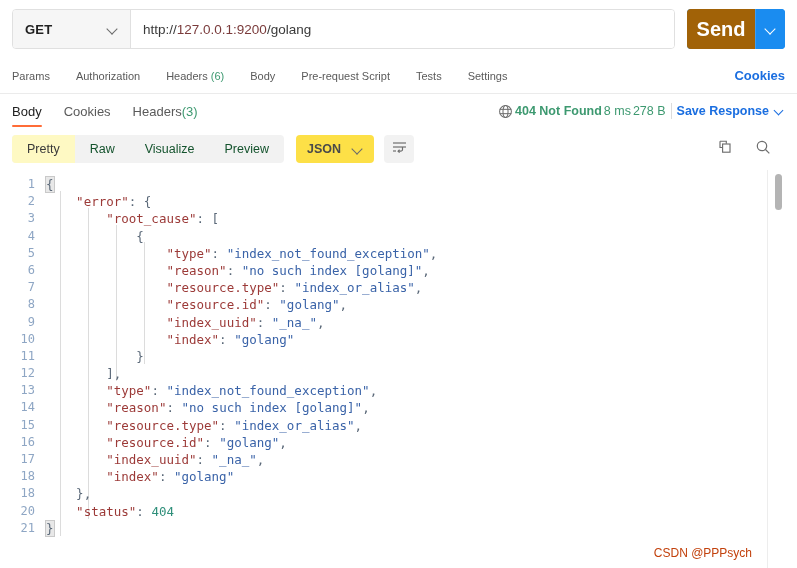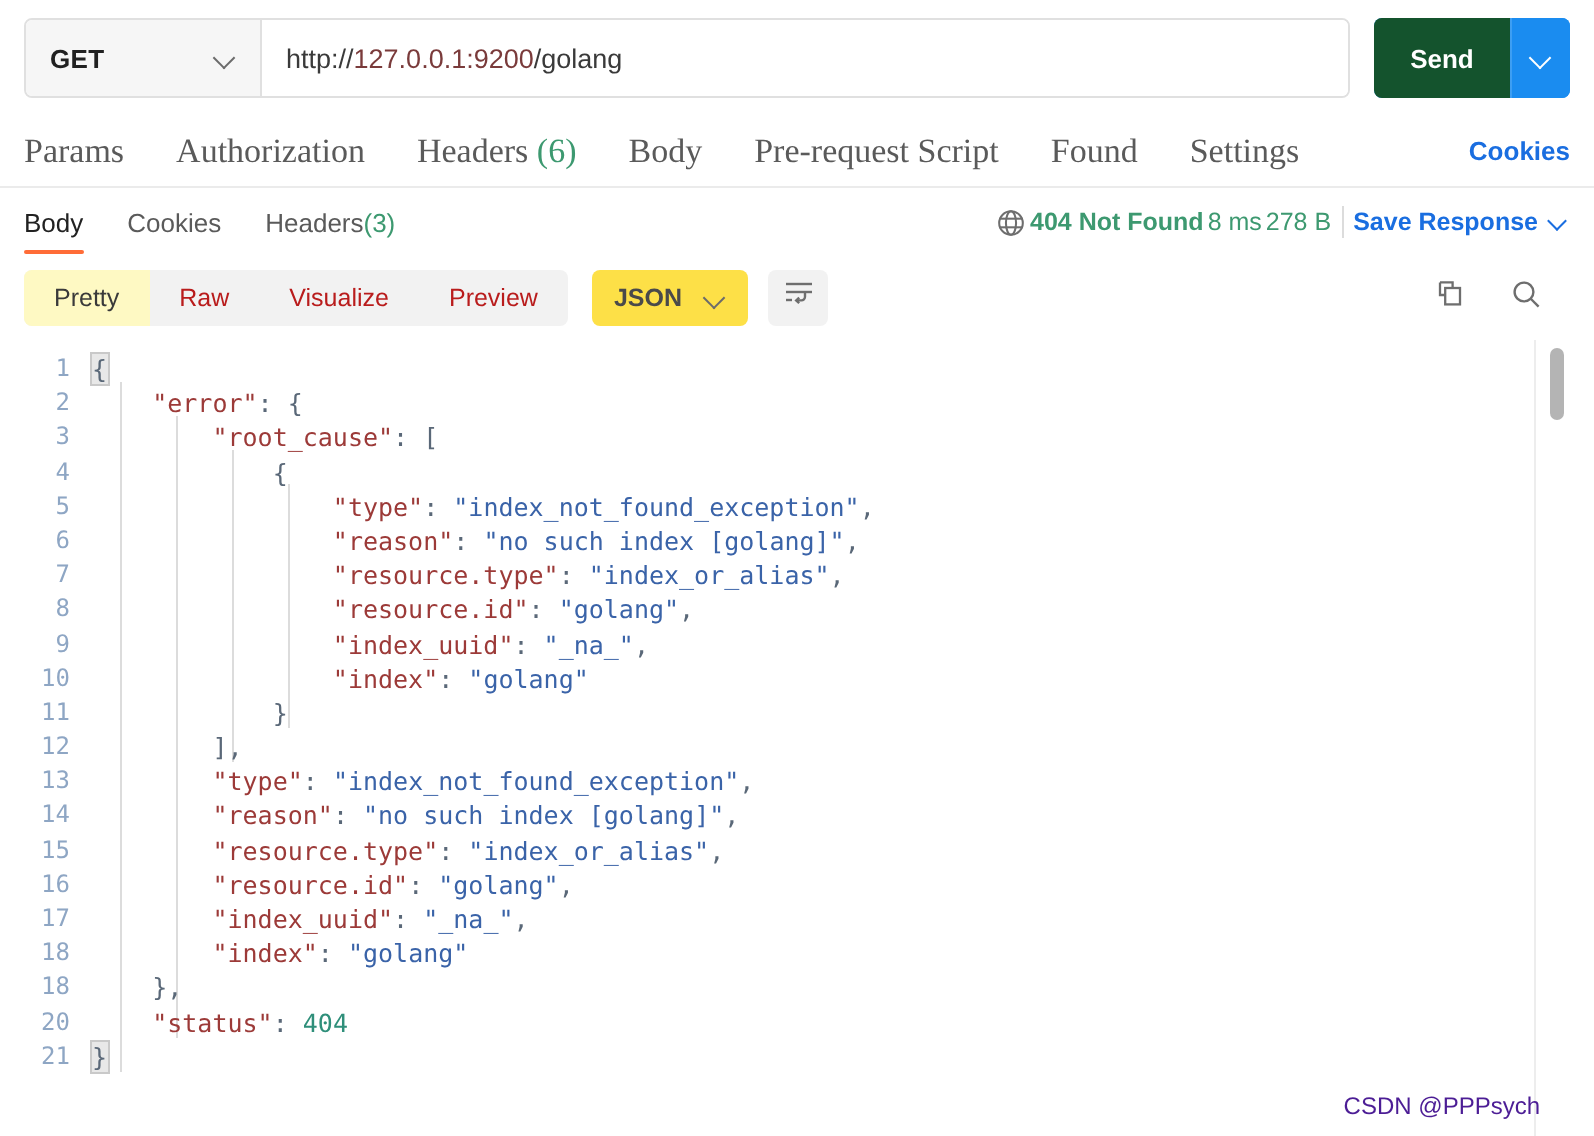--- a/index.html
+++ b/index.html
@@ -53,39 +53,39 @@
   }
   .url-field .u-host { color: #7a3b3b; }
 
   .send-wrap {
     display: flex; align-items: stretch; height: 40px; margin-left: 12px;
     border-radius: 4px; overflow: hidden; background: #1a8cf0;
   }
   .send-btn {
     display: flex; align-items: center; justify-content: center;
     width: 68px; height: 100%;
-    color: #fff; font-size: 13px; font-weight: bold;
-    cursor: pointer; background: #14532d;
+    color: #fff; font-size: 20px; font-weight: bold;
+    cursor: pointer; background: #a16207;
   }
   .send-caret {
     display: flex; align-items: center; justify-content: center;
     width: 30px; height: 100%;
     border-left: 1px solid #3d9ef3; background: #1a8cf0; cursor: pointer;
   }
   .send-caret .chev::before { border-color: #fff; }
 
   
   .req-tabs {
     position: absolute; left: 0; top: 58px; width: 797px; height: 36px;
     display: flex; align-items: center; padding: 0 12px;
     border-bottom: 1px solid #ebebeb;
   }
   .req-tab {
-    font-size: 17px; color: #5a5a5a; margin-right: 26px;
-    cursor: pointer; white-space: nowrap; font-family: Liberation Serif, serif;
+    font-size: 11px; color: #5a5a5a; margin-right: 26px;
+    cursor: pointer; white-space: nowrap;
   }
   .req-tab .cnt { color: #3d9970; }
   .cookies-link {
     margin-left: auto; font-size: 13px; font-weight: bold;
     color: #1a6ee0; cursor: pointer;
   }
 
   
   .resp-tabs {
     position: absolute; left: 0; top: 94px; width: 797px; height: 34px;
@@ -124,21 +124,21 @@
   .view-bar {
     position: absolute; left: 0; top: 128px; width: 797px; height: 42px;
     display: flex; align-items: center; padding: 0 12px;
   }
   .seg-group {
     display: flex; align-items: stretch; height: 28px;
     background: #f2f2f2; border-radius: 4px; overflow: hidden;
   }
   .seg {
     display: flex; align-items: center; padding: 0 15px;
-    font-size: 12.5px; color: #b91c1c; cursor: pointer;
+    font-size: 12.5px; color: #14532d; cursor: pointer;
   }
   .seg.active { background: #fef9c3; color: #3a3a3a; }
 
   .fmt-select {
     display: flex; align-items: center; gap: 12px;
     height: 28px; padding: 0 11px; margin-left: 12px;
     background: #fde047; border-radius: 4px; cursor: pointer;
   }
   .fmt-label { font-size: 12.5px; color: #4a4a4a; font-weight: bold; }
 
@@ -191,22 +191,22 @@
   .vscroll-thumb {
     position: absolute; left: 0; top: 2px; width: 7px; height: 36px;
     background: #b4b4b4; border-radius: 4px; cursor: pointer;
   }
   .vline {
     position: absolute; right: 18px; top: 170px; width: 1px; height: 398px;
     background: #ededed;
   }
 
   .watermark {
-    position: absolute; right: 16px; bottom: 8px;
-    font-size: 12px; color: #4c1d95;
+    position: absolute; right: 34px; bottom: 8px;
+    font-size: 12px; color: #c2410c;
     font-family: "Liberation Sans", sans-serif;
     user-select: none;
   }
 </style>
 </head>
 <body>
 
 <div class="app">
 
   <div class="url-row">
@@ -240,21 +240,21 @@
       <span>Headers</span>
       <span class="cnt">(6)</span>
     </div>
     <div class="req-tab">
       <span>Body</span>
     </div>
     <div class="req-tab">
       <span>Pre-request Script</span>
     </div>
     <div class="req-tab">
-      <span>Found</span>
+      <span>Tests</span>
     </div>
     <div class="req-tab">
       <span>Settings</span>
     </div>
     <div class="cookies-link">Cookies</div>
   </div>
 
   <div class="resp-tabs">
     <div class="resp-tab active">
       <span>Body</span>

